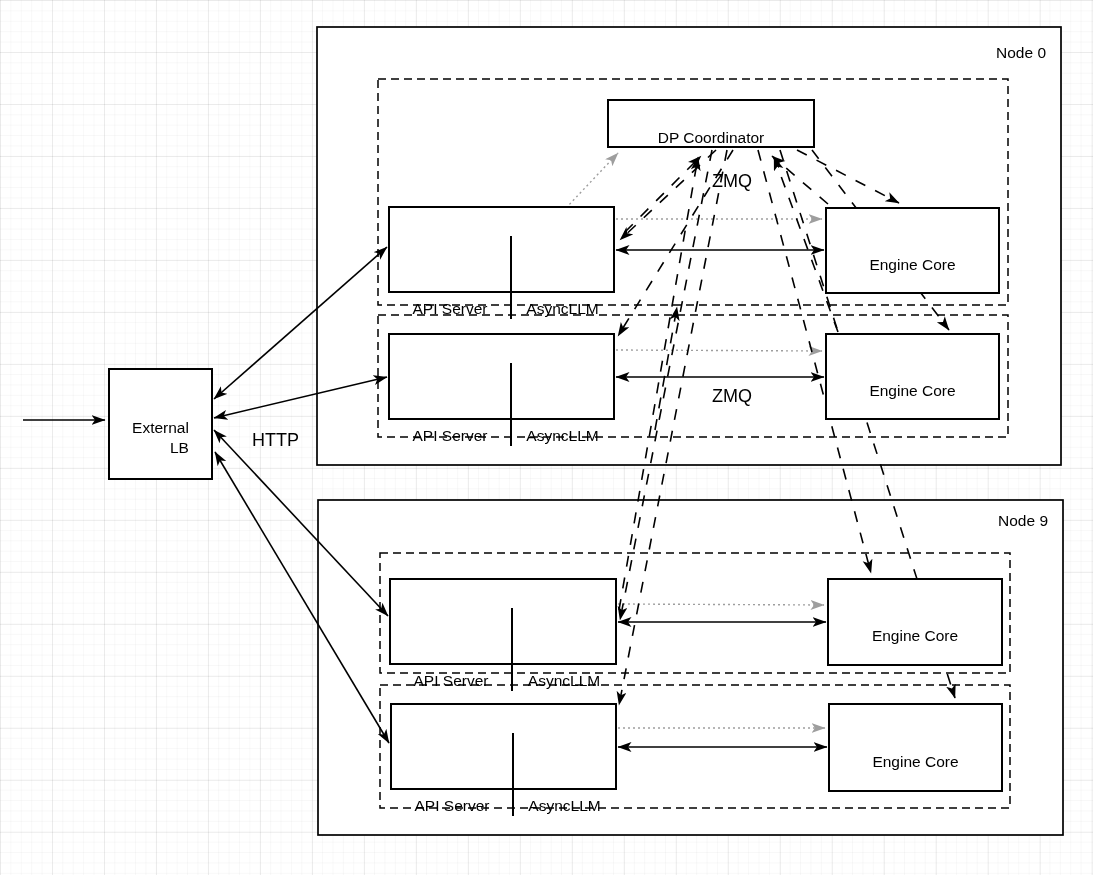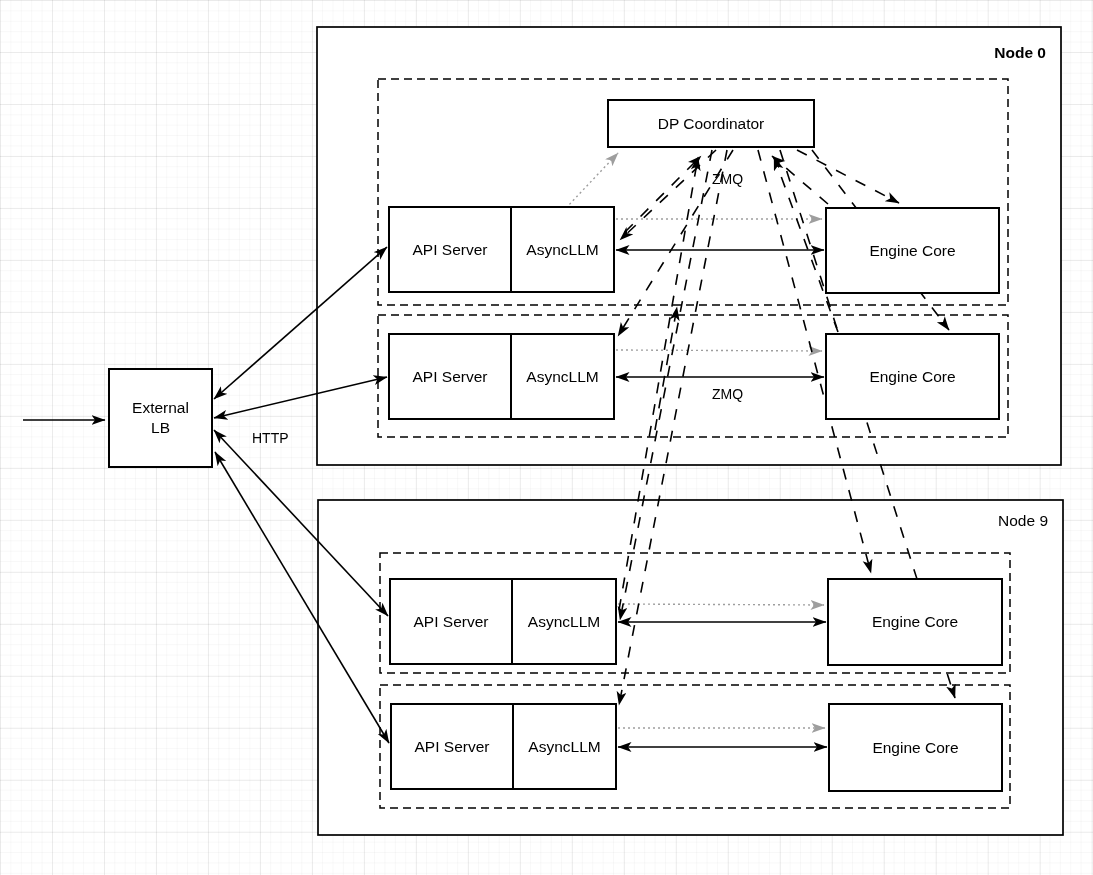--- a/index.html
+++ b/index.html
@@ -16,25 +16,25 @@
       linear-gradient(90deg, rgba(0,0,0,0.028) 1px, transparent 1px);
     background-size:52px 52px,52px 52px,10.4px 10.4px,10.4px 10.4px;
     overflow:hidden;
   }
   #edge-svg{position:absolute;left:0;top:0;z-index:1;}
   .edge-solid{stroke:#000;stroke-width:1.6;fill:none;}
   .edge-dashed{stroke:#000;stroke-width:1.6;fill:none;stroke-dasharray:11 11;}
   .edge-dotted{stroke:#9e9e9e;stroke-width:1.4;fill:none;stroke-dasharray:2 3;}
   .shape{position:absolute;z-index:2;background:#fff;border:2px solid #000;box-sizing:border-box;}
   .center{display:flex;align-items:center;justify-content:center;text-align:center;}
-  .lbl{font-size:15.5px;line-height:20px;}
+  .lbl{font-size:15.5px;line-height:20px;margin-top:28px;}
   .split-row{display:flex;}
-  .split-row .cell{height:100%;box-sizing:border-box;display:flex;align-items:center;justify-content:center;}
+  .split-row .cell{height:100%;box-sizing:border-box;display:flex;align-items:flex-end;justify-content:center;}
   .split-row .cell.first{border-right:2px solid #000;}
-  .float-lbl{position:absolute;z-index:3;font-size:14px;white-space:nowrap;}
+  .float-lbl{position:absolute;z-index:3;font-size:18px;white-space:nowrap;}
   .node-lbl{position:absolute;z-index:3;font-size:15.5px;text-align:right;width:110px;}
 </style>
 </head>
 <body>
 
 <div id="canvas">
 
   <svg id="edge-svg" width="1093" height="875" viewBox="0 0 1093 875">
     <defs>
       <marker id="ah-black" orient="auto-start-reverse" markerUnits="userSpaceOnUse" markerWidth="16" markerHeight="12" refX="13.5" refY="5">
@@ -76,21 +76,21 @@
         <line x1="655" y1="430" x2="677" y2="307" class="edge-dashed" marker-end="url(#ah-black)"></line>
         <line x1="828" y1="204" x2="772" y2="156" class="edge-dashed" marker-end="url(#ah-black)"></line>
         <line x1="838" y1="332" x2="774" y2="157" class="edge-dashed" marker-end="url(#ah-black)"></line>
         <line x1="797" y1="150" x2="899" y2="203" class="edge-dashed" marker-end="url(#ah-black)"></line>
         <line x1="812" y1="150" x2="949" y2="330" class="edge-dashed" marker-end="url(#ah-black)"></line>
         <line x1="758" y1="150" x2="871" y2="573" class="edge-dashed" marker-end="url(#ah-black)"></line>
         <line x1="780" y1="150" x2="955" y2="698" class="edge-dashed" marker-end="url(#ah-black)"></line>
       </g>
   </svg>
 
-  <div class="shape center" style="left:108px;top:368px;width:105px;height:100px;">
+  <div class="shape center" style="left:108px;top:368px;width:105px;height:112px;text-align:right;">
     <div class="lbl">
       <div>External</div>
       <div>LB</div>
     </div>
   </div>
 
   <div class="shape center" style="left:607px;top:99px;width:208px;height:49px;">
     <span class="lbl">DP Coordinator</span>
   </div>
 
@@ -135,19 +135,19 @@
       <span>API Server</span>
       </div>
     <div class="cell lbl" style="flex:1;">
       <span>AsyncLLM</span>
       </div>
   </div>
   <div class="shape center" style="left:828px;top:703px;width:175px;height:89px;">
     <span class="lbl">Engine Core</span>
   </div>
 
-  <div class="node-lbl" style="left:936px;top:44px;font-weight:bold;">Node 0</div>
+  <div class="node-lbl" style="left:936px;top:44px;">Node 0</div>
   <div class="node-lbl" style="left:938px;top:512px;">Node 9</div>
   <div class="float-lbl" style="left:712px;top:171px;">ZMQ</div>
   <div class="float-lbl" style="left:712px;top:386px;">ZMQ</div>
   <div class="float-lbl" style="left:252px;top:430px;">HTTP</div>
 
 </div>
 
 </body></html>

